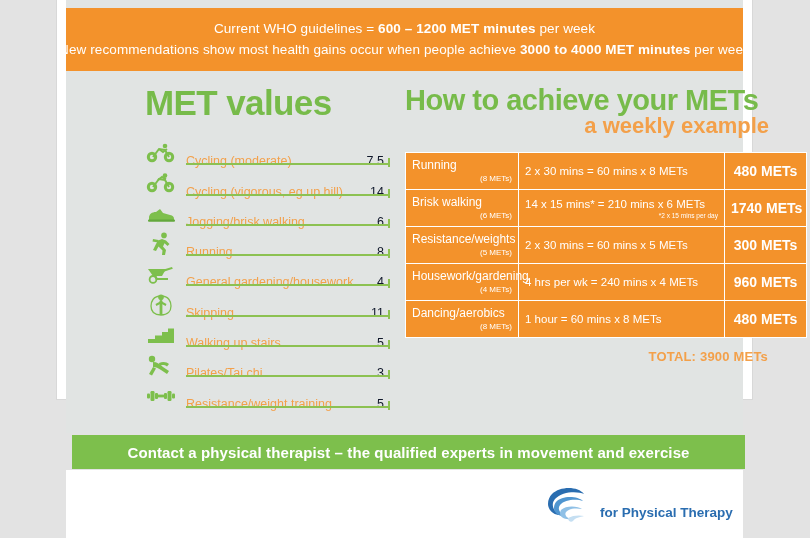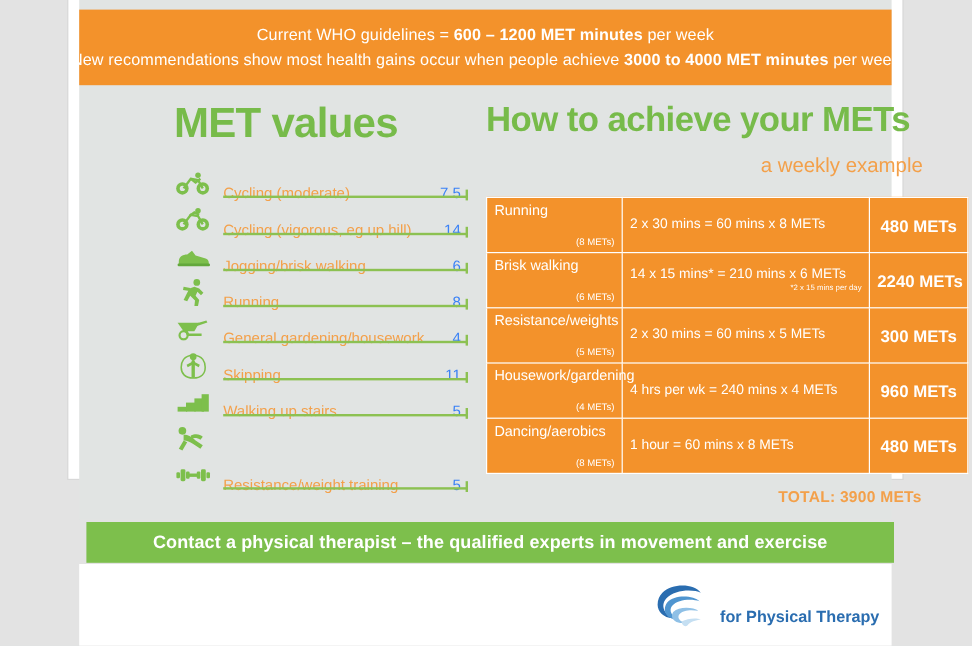--- a/index.html
+++ b/index.html
@@ -55,55 +55,55 @@
   }
   .met-icon svg{display:block;}
   .met-body{
     position:relative;flex:1;display:flex;align-items:flex-end;
     justify-content:space-between;height:100%;
   }
   .met-label{
     color:#f3a04a;font-size:12.5px;line-height:14px;white-space:nowrap;
   }
   .met-val{
-    color:#3b82f6;font-size:12.5px;line-height:14px;padding-right:6px;
+    color:#0f172a;font-size:12.5px;line-height:14px;padding-right:6px;
   }
   .met-rule{
     position:absolute;left:0;right:0;bottom:3px;height:2px;background:#8cc152;
   }
   .met-tick{
     position:absolute;right:0;bottom:1px;width:2px;height:9px;background:#8cc152;
   }
 
   
   .right{position:absolute;left:348px;top:84px;width:365px;}
   .h-how{
     color:#77bb4a;font-size:29px;font-weight:bold;line-height:32px;
     letter-spacing:-.5px;margin:0;white-space:nowrap;
   }
   .h-sub{
-    color:#f3a04a;font-size:17px;font-weight:normal;line-height:20px;
-    text-align:right;margin-top:12px;padding-right:1px;
+    color:#f3a04a;font-size:22px;font-weight:bold;line-height:20px;
+    text-align:right;margin-top:0;padding-right:1px;
   }
 
   table.mets{
     margin-top:16px;border-collapse:collapse;width:362px;
     table-layout:fixed;background:#f3922b;
   }
   table.mets td{
     border:1.5px solid #ffffff;
     color:#ffffff;vertical-align:middle;
     padding:3px 6px;height:30px;
   }
   .c-act{width:100px;position:relative;padding:4px 6px 6px 6px;}
   .c-cal{width:193px;font-size:11.5px;line-height:14px;position:relative;}
   .c-tot{width:69px;font-size:14px;font-weight:bold;text-align:center;white-space:nowrap;}
   .act-name{font-size:12px;line-height:14px;}
   .act-name .small{font-size:8px;}
-  .act-met{font-size:8px;text-align:right;line-height:10px;margin-top:13px;}
+  .act-met{font-size:8px;text-align:right;line-height:10px;margin-top:0;}
   .cal-note{font-size:6.5px;text-align:right;line-height:8px;margin-top:1px;}
 
   .total{
     margin-top:11px;text-align:right;padding-right:2px;
     color:#f3a04a;font-size:13px;font-weight:bold;letter-spacing:.2px;
   }
 
   
   .cta{
     position:absolute;left:15px;top:435px;width:673px;height:34px;
@@ -285,20 +285,26 @@
           <span class="met-icon">
             <svg width="28" height="22" viewBox="0 0 28 22">
                 <g fill="#7dbf4c">
                   <circle cx="5" cy="5" r="3.2"></circle>
                   <path d="M6 8 C10 8 13 10 16 13 L22 17 L20 20 L14 16 C11 14 9 13 6 13 Z"></path>
                   <path d="M6 13 L2 20 L5 21.5 L9 14.5 Z"></path>
                   <path d="M12 9 C16 7 20 8 22 10 L20 12.5 C18 11 15 10.6 12.5 11.6 Z"></path>
                 </g>
               </svg>
           </span>
+          <span class="met-body">
+            <span class="met-label">Pilates/Tai chi</span>
+            <span class="met-val">3</span>
+            <span class="met-rule"></span>
+            <span class="met-tick"></span>
+          </span>
         </div>
 
         <div class="met-row">
           <span class="met-icon">
             <svg width="30" height="14" viewBox="0 0 30 14">
                 <g fill="#7dbf4c">
                   <rect x="1" y="4.5" width="3" height="5" rx="1"></rect>
                   <rect x="4.5" y="2" width="4" height="10" rx="1.2"></rect>
                   <rect x="9" y="4" width="3" height="6" rx="1"></rect>
                   <rect x="11.5" y="5.6" width="7" height="2.8"></rect>
@@ -338,21 +344,21 @@
           </tr>
           <tr>
             <td class="c-act">
               <div class="act-name"><span>Brisk walking</span><span class="small"></span></div>
               <div class="act-met">(6 METs)</div>
             </td>
             <td class="c-cal">
               <div>14 x 15 mins* = 210 mins x 6 METs</div>
               <div class="cal-note">*2 x 15 mins per day</div>
             </td>
-            <td class="c-tot">2240 METs</td>
+            <td class="c-tot">1740 METs</td>
           </tr>
           <tr>
             <td class="c-act">
               <div class="act-name"><span>Resistance/weights</span><span class="small"></span></div>
               <div class="act-met">(5 METs)</div>
             </td>
             <td class="c-cal">
               <div>2 x 30 mins = 60 mins x 5 METs</div>
               <div class="cal-note"></div>
             </td>

